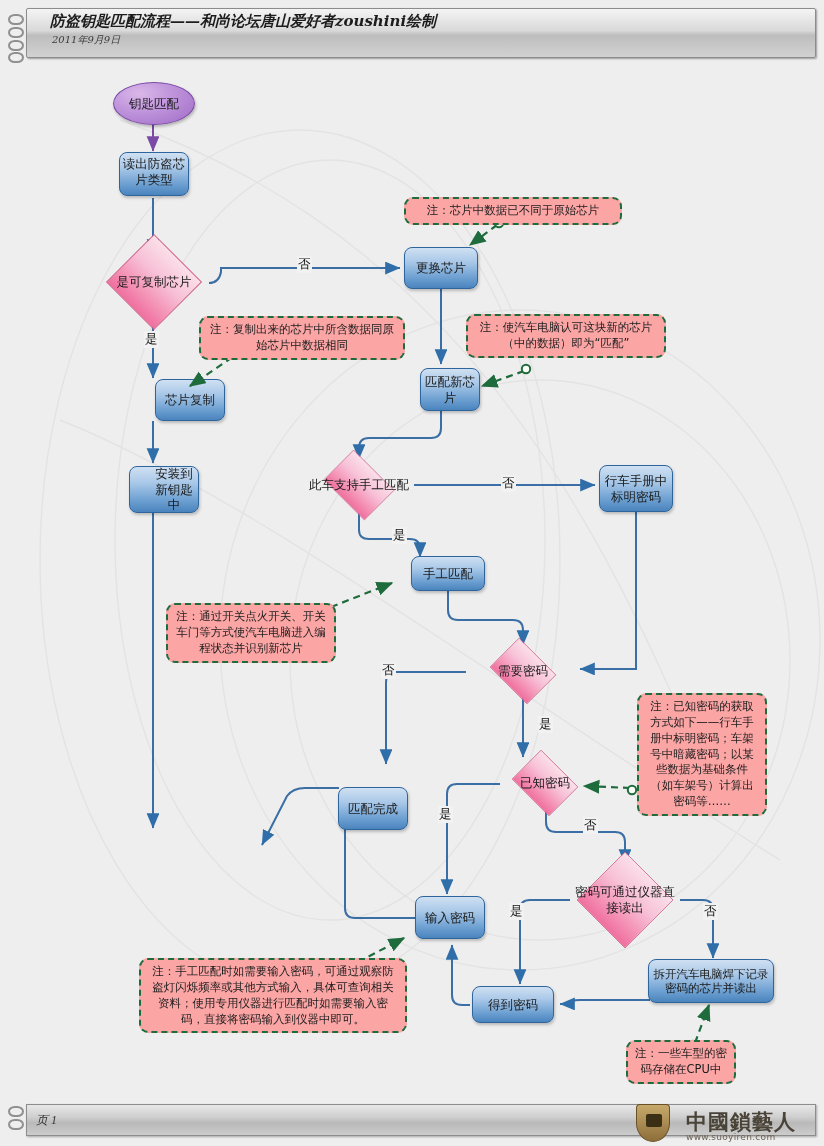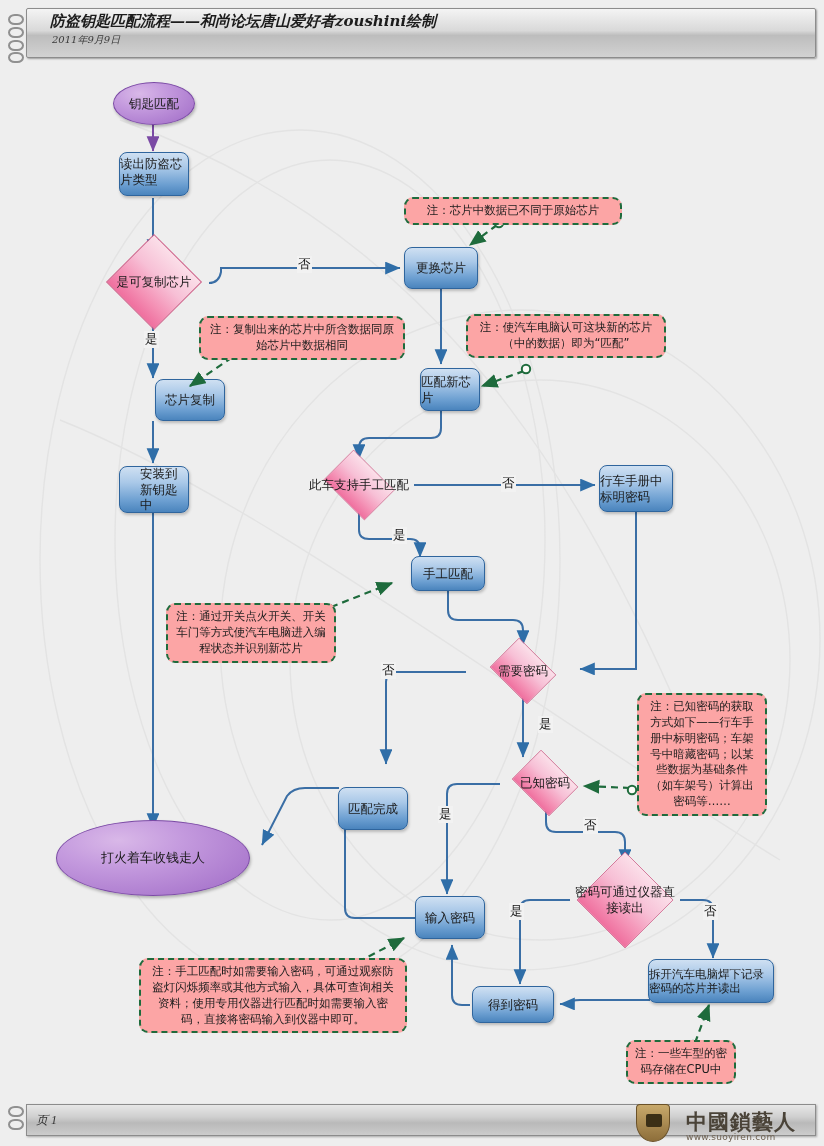--- a/index.html
+++ b/index.html
@@ -81,20 +81,21 @@
     font-family: "DejaVu Serif","Liberation Serif",serif;
     font-weight: bold; font-size: 21px; color: #4a4338;
     letter-spacing: 1px;
   }
   #wm-url { font-size: 9px; color: #6e6253; letter-spacing: 0.3px; }
 
   
   .node {
     position: absolute;
     display: flex; align-items: center; justify-content: center;
+    text-align: center;
     font-size: 12.5px;
     color: #1a1a1a;
     line-height: 1.25;
     z-index: 5;
   }
   .terminator {
     border-radius: 50%;
     background: radial-gradient(ellipse at 32% 26%, #d9b8e8 0%, #c49ade 35%, #9f6ac6 100%);
     border: 1px solid #7b4aa5;
     box-shadow: 1px 2px 3px rgba(0,0,0,0.25);
@@ -275,21 +276,21 @@
     <div class="dshape"></div>
     <div class="dlabel">
         <span>是可复制芯片</span>
       </div>
   </div>
 
   <div class="node process" style="left:119px; top:379px; width:70px; height:42px;margin-left:36px;">
     <span>芯片复制</span>
   </div>
 
-  <div class="node process" style="left:119px; top:466px; width:70px; height:47px;padding-left:20px;">
+  <div class="node process" style="left:129px; top:466px; width:70px; height:47px;padding-left:20px;">
     <span>安装到新钥匙中</span>
   </div>
 
   <div class="node process" style="left:404px; top:247px; width:74px; height:42px;">
     <span>更换芯片</span>
   </div>
 
   <div class="node process" style="left:420px; top:368px; width:60px; height:43px;">
     <span>匹配新芯片</span>
   </div>
@@ -339,23 +340,20 @@
   </div>
 
   <div class="node process" style="left:472px; top:986px; width:82px; height:37px;">
     <span>得到密码</span>
   </div>
 
   <div class="node process" style="left:648px; top:959px; width:126px; height:44px; font-size:11.5px;">
     <span>拆开汽车电脑焊下记录密码的芯片并读出</span>
   </div>
 
-  <div class="node terminator" style="left:56px; top:820px; width:194px; height:76px; font-size:13px;">
-    <span>打火着车收钱走人</span>
-  </div>
 
   <div class="elabel" style="left:297px; top:256px;">否</div>
   <div class="elabel" style="left:144px; top:331px;">是</div>
   <div class="elabel" style="left:501px; top:475px;">否</div>
   <div class="elabel" style="left:392px; top:527px;">是</div>
   <div class="elabel" style="left:381px; top:662px;">否</div>
   <div class="elabel" style="left:538px; top:716px;">是</div>
   <div class="elabel" style="left:438px; top:806px;">是</div>
   <div class="elabel" style="left:583px; top:817px;">否</div>
   <div class="elabel" style="left:509px; top:903px;">是</div>

